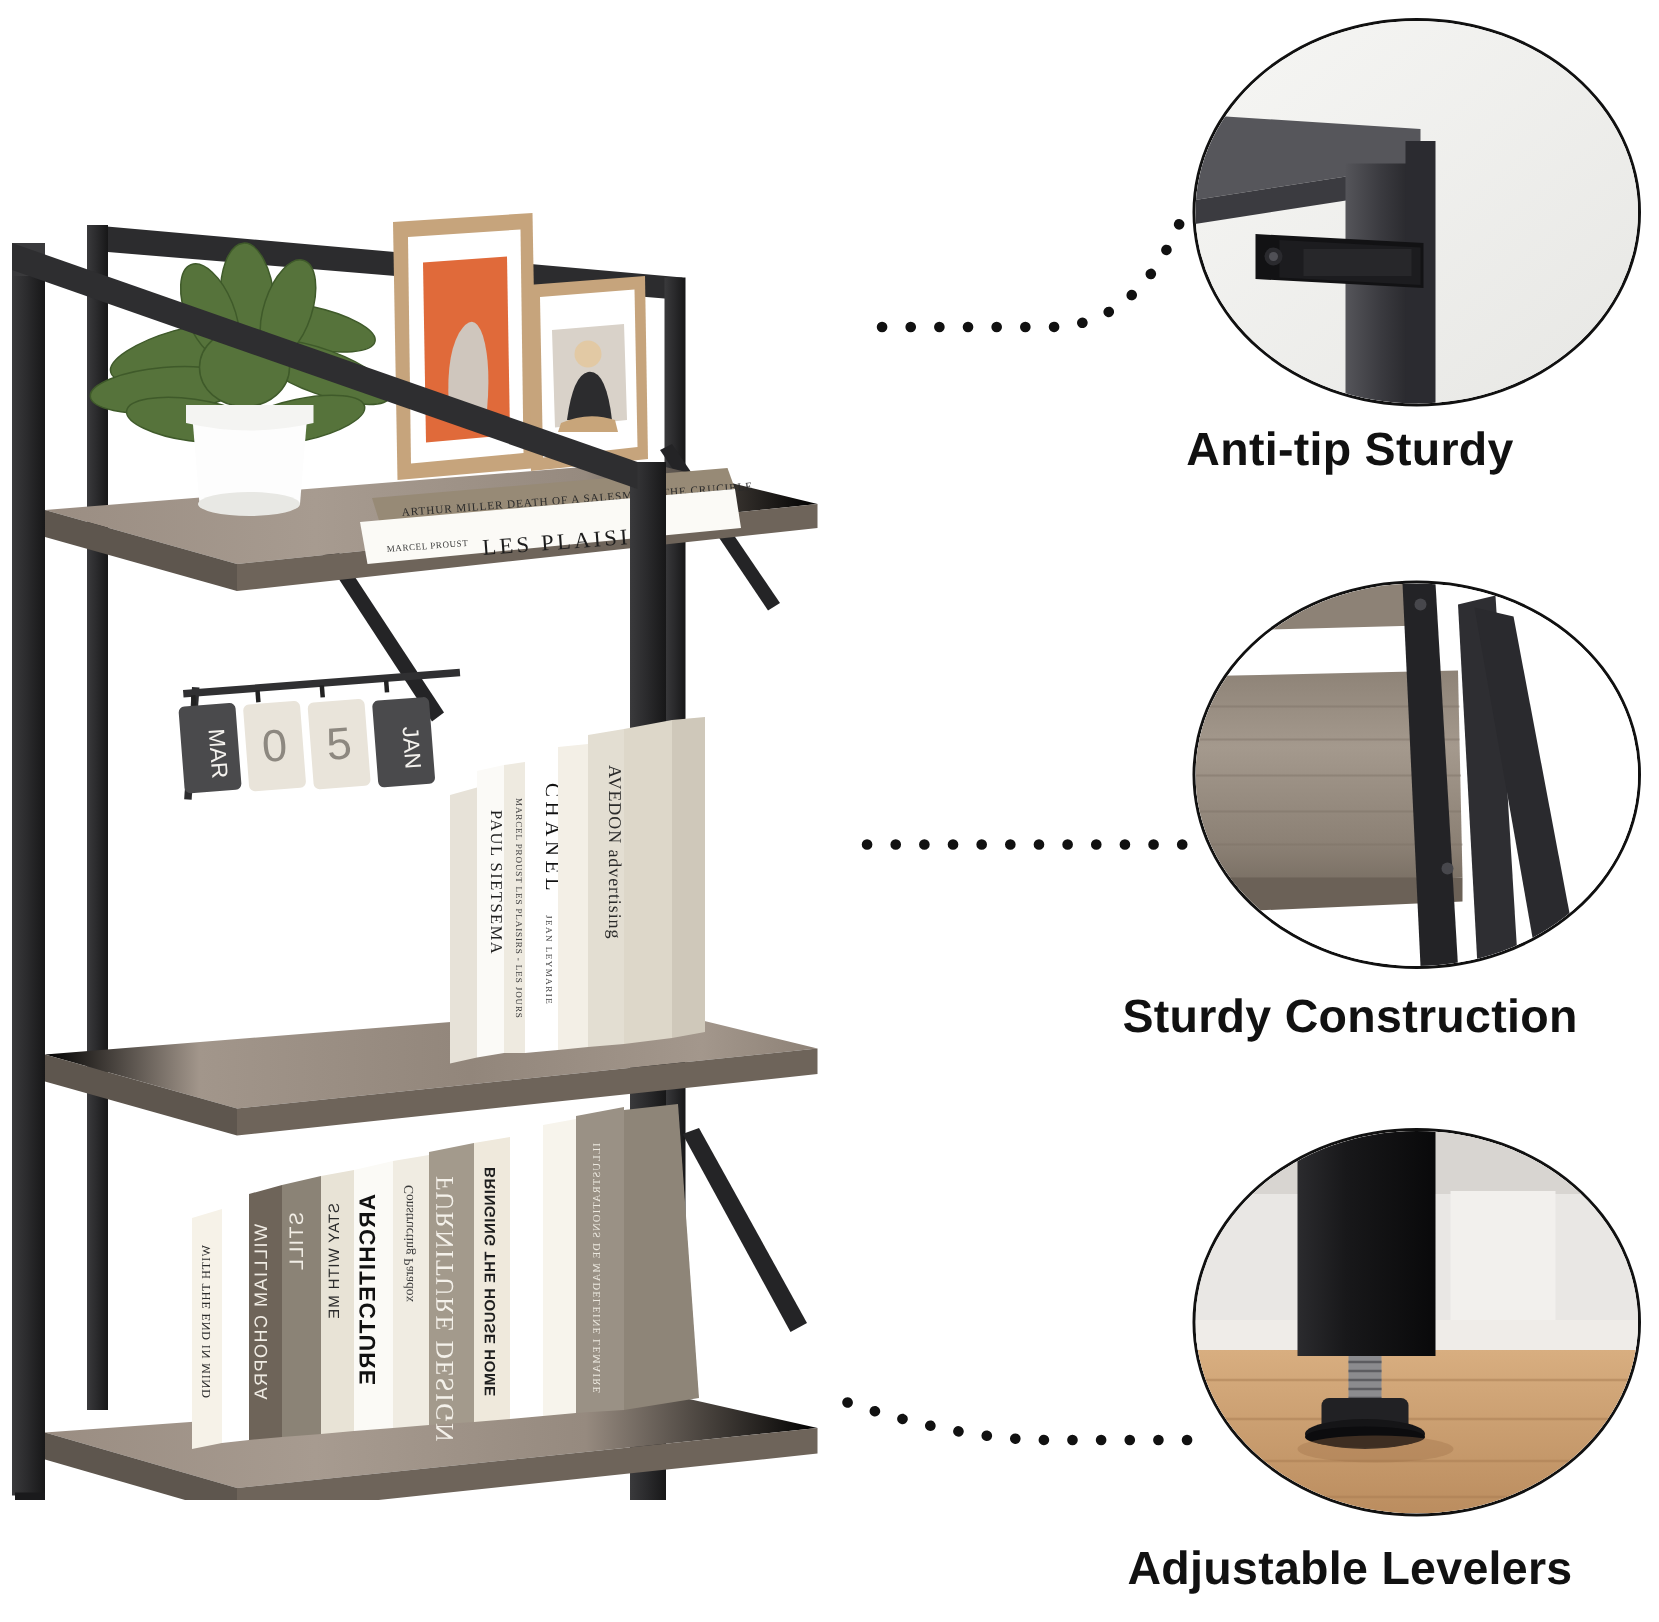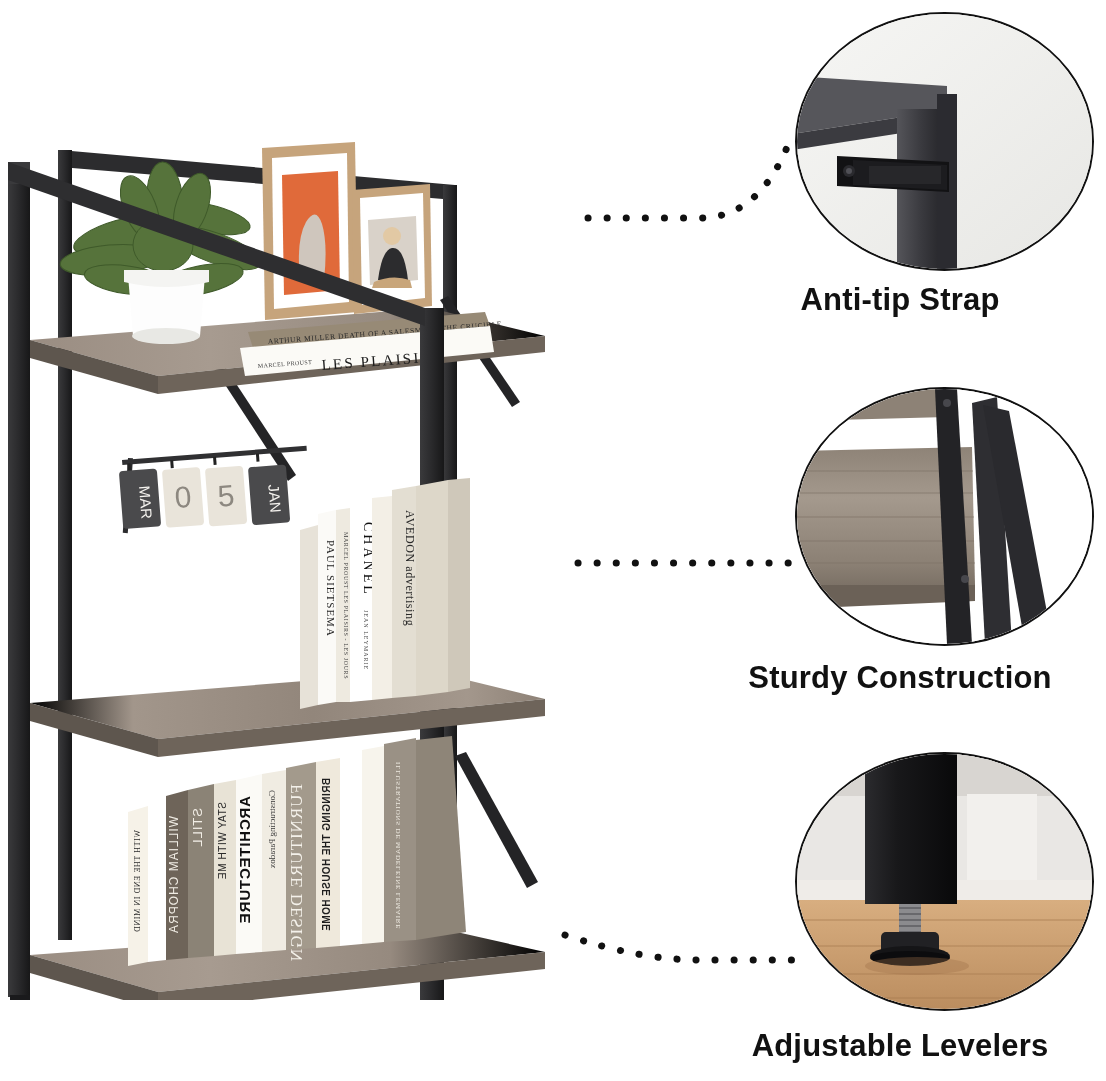--- a/index.html
+++ b/index.html
@@ -283,21 +283,21 @@
 
         <path d="M40,142 L152,148 L152,178 L40,172 Z" fill="#121214"></path>
         <path d="M56,146 L150,151 L150,176 L56,171 Z" fill="#1c1c1f"></path>
         <g fill="#2e2e32">
           <rect x="72" y="152" width="72" height="18" opacity=".6"></rect>
         </g>
         <circle cx="52" cy="157" r="6" fill="#2a2a2e"></circle>
         <circle cx="52" cy="157" r="3" fill="#505056"></circle>
       </svg>
     </div>
-    <div class="calloutlabel" id="label-strap">Anti-tip Strap</div>
+    <div class="calloutlabel" id="label-strap">Anti-tip Sturdy</div>
   </div>
 
   <div class="callout" id="callout-sturdy">
     <div class="circle-wrap">
       <svg class="circ-svg" width="295" height="255" viewBox="0 0 295 255">
         <defs>
           <linearGradient id="boardg" x1="0" y1="0" x2="0" y2="1">
             <stop offset="0" stop-color="#8e8377"></stop>
             <stop offset=".35" stop-color="#a4998d"></stop>
             <stop offset=".8" stop-color="#8b8074"></stop>

